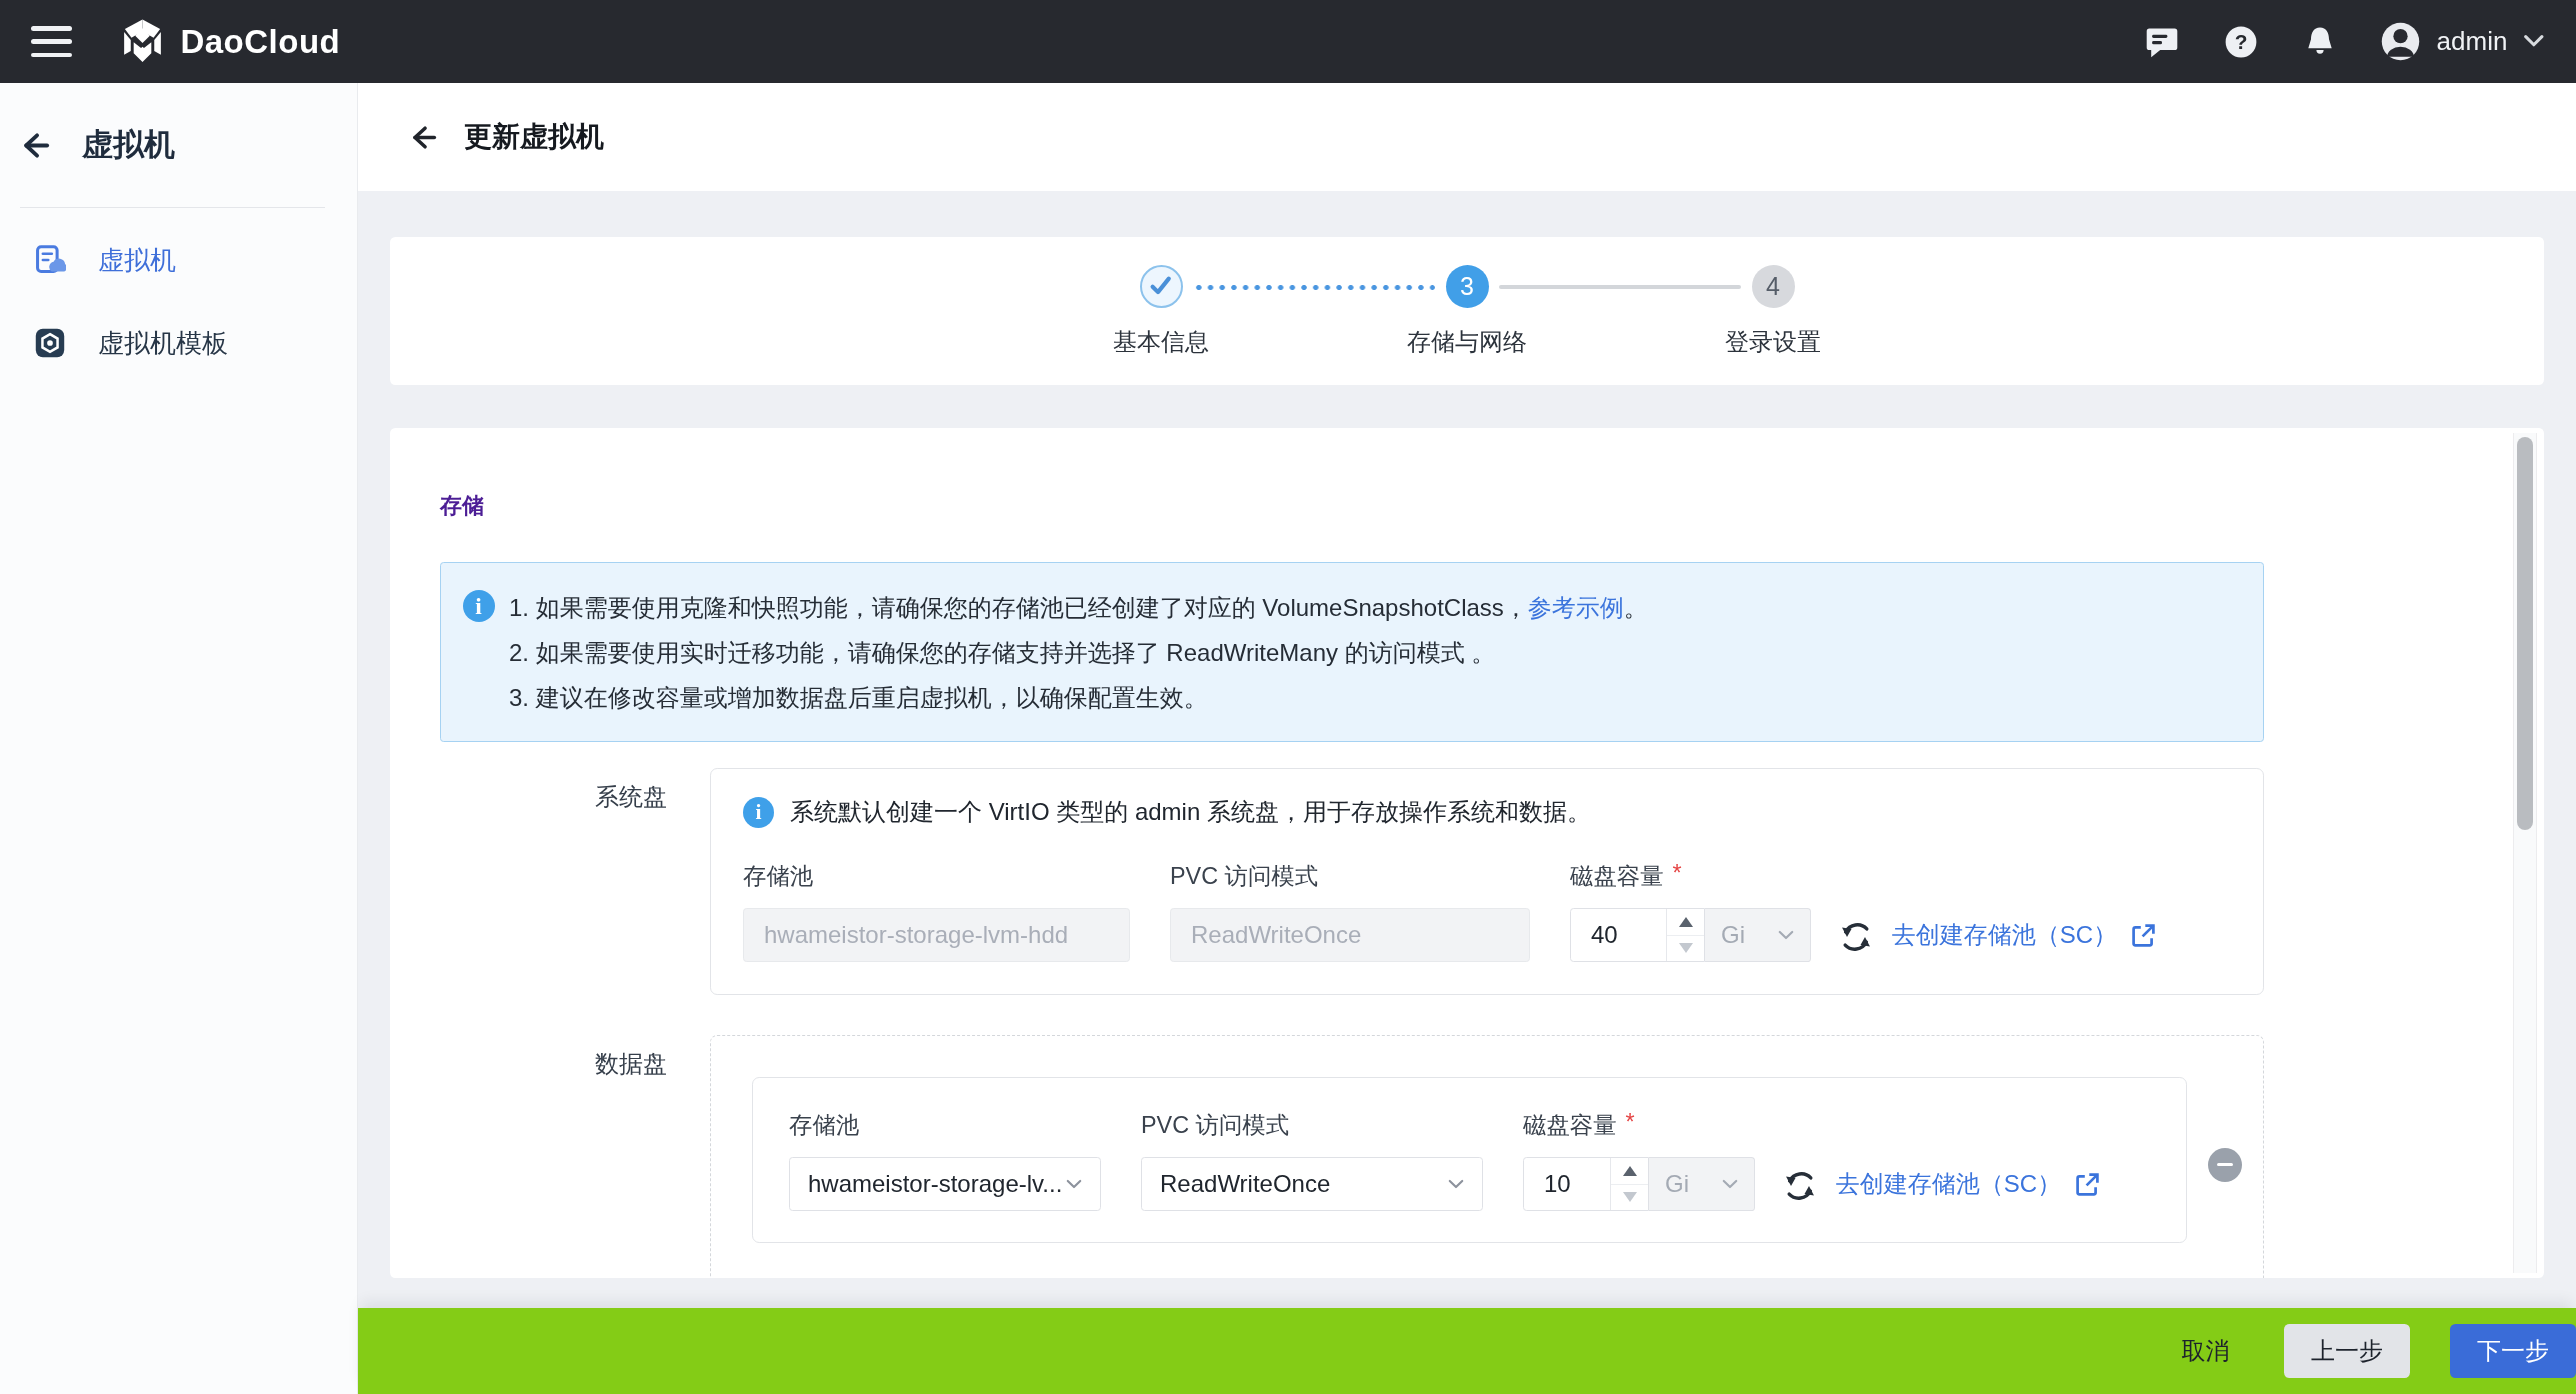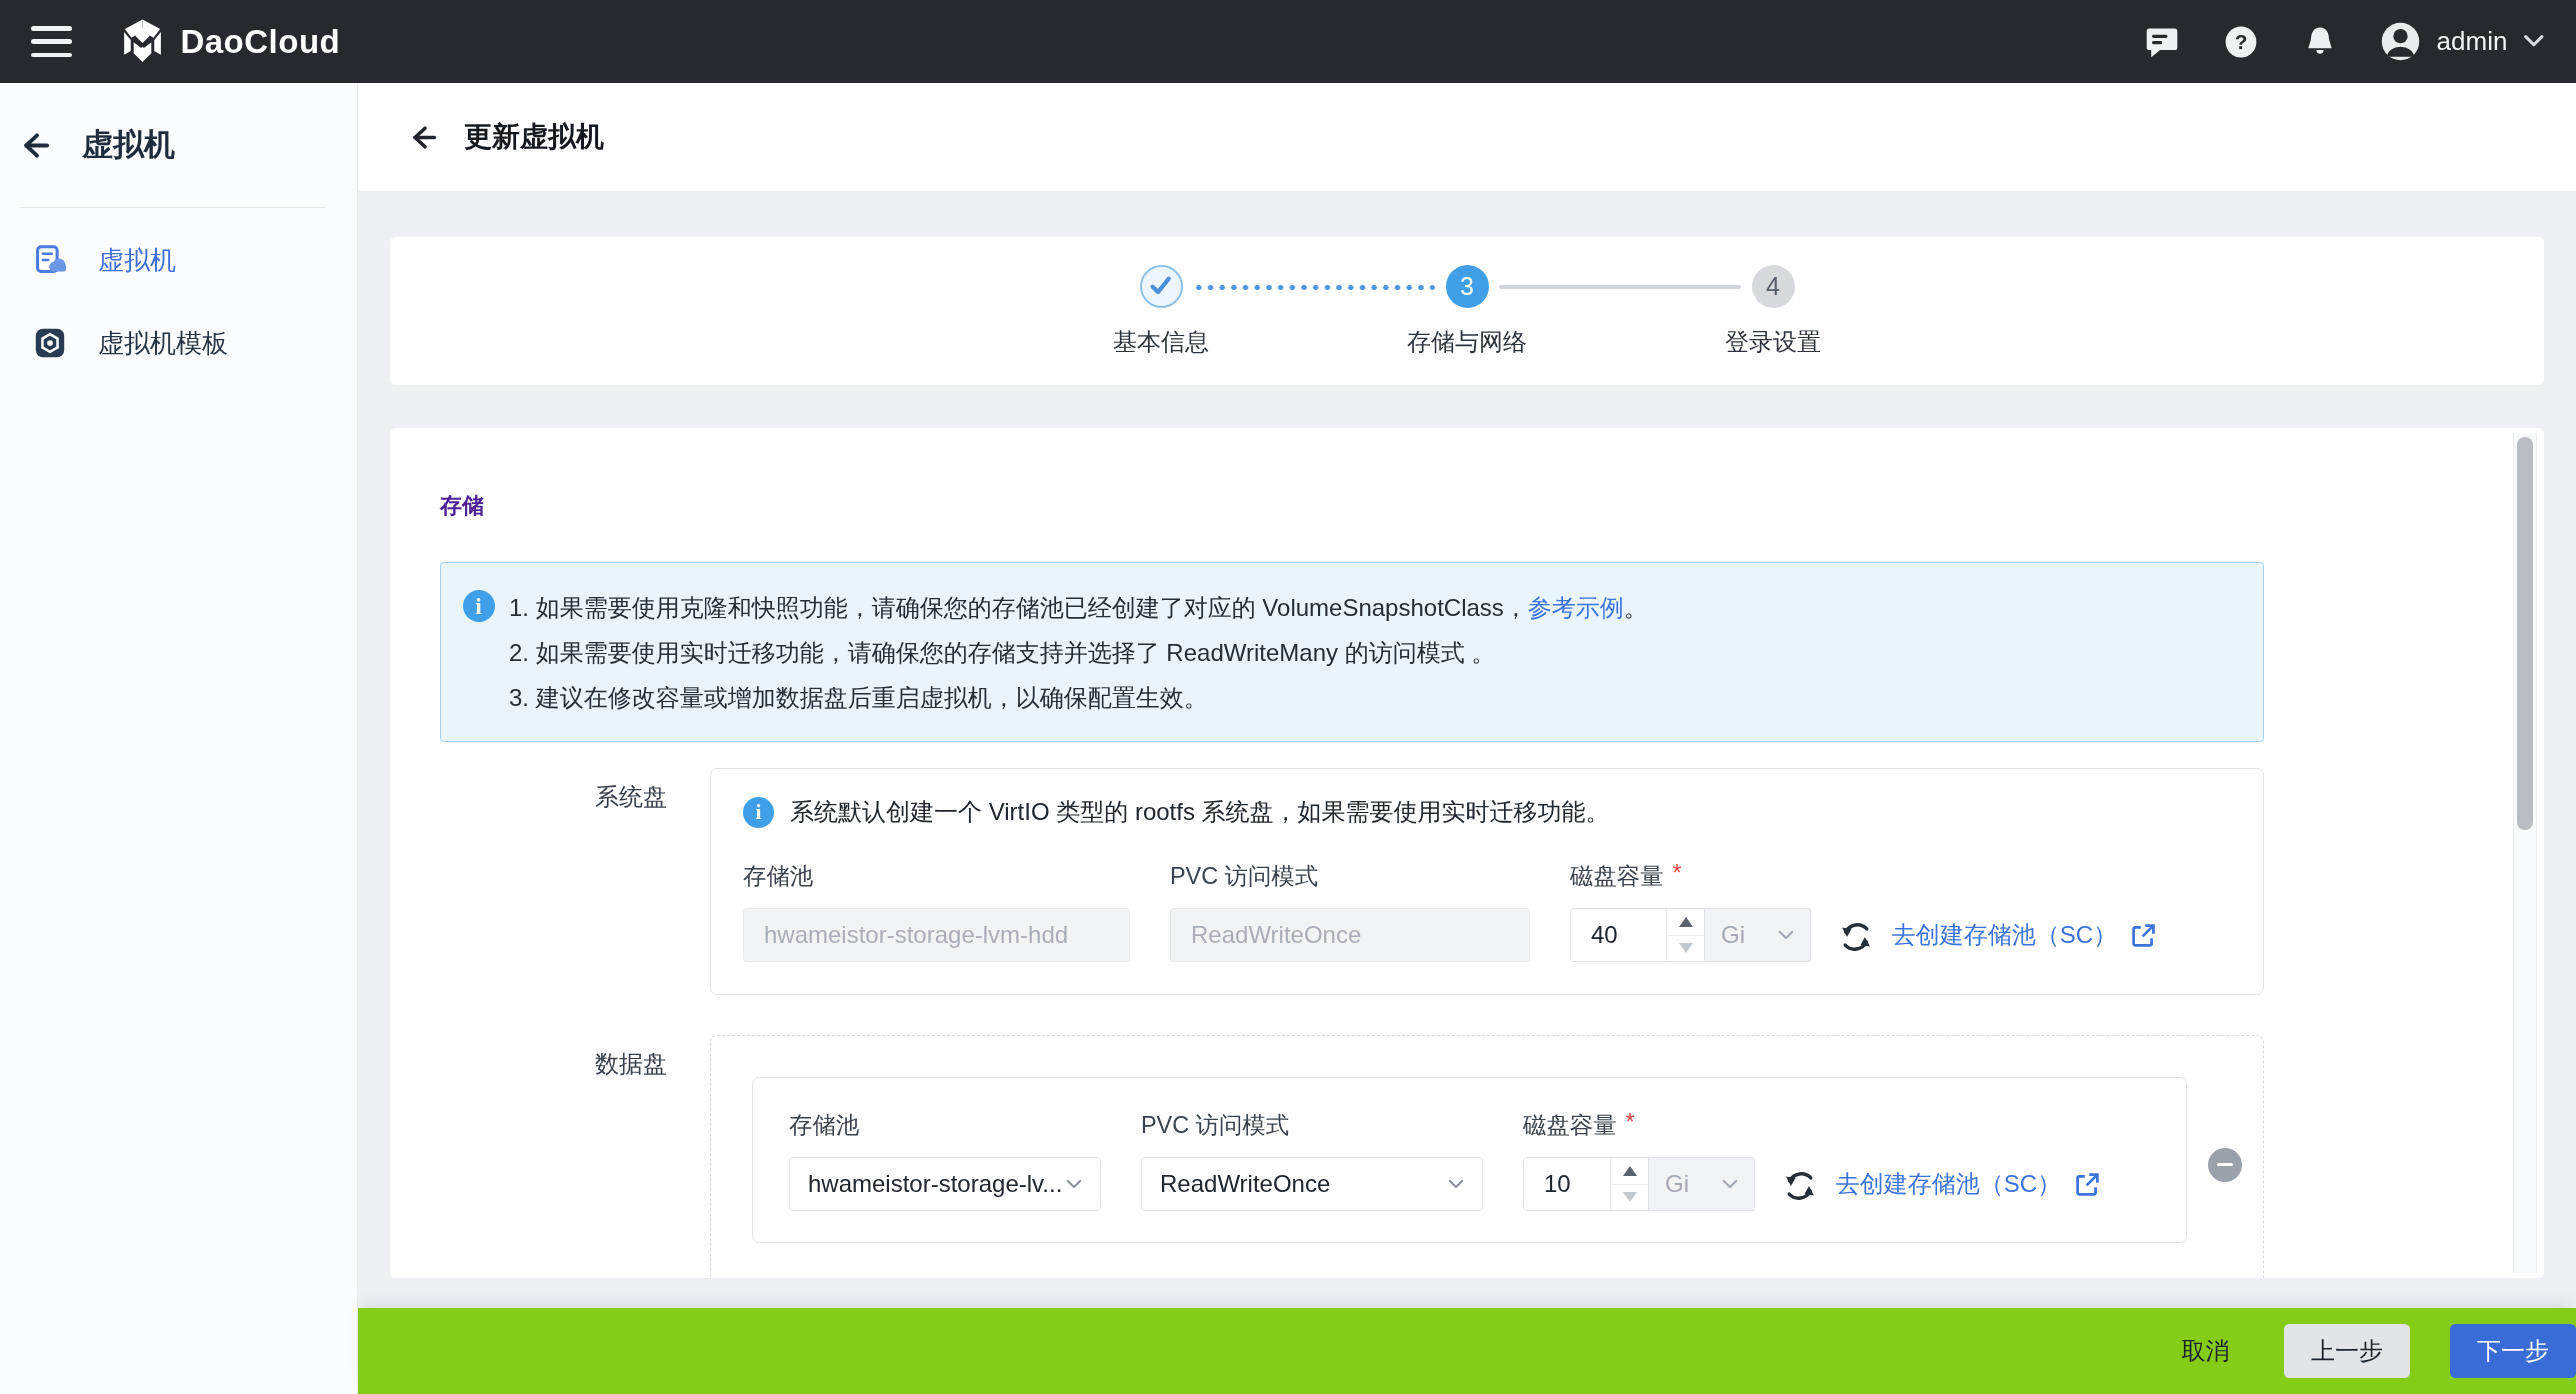--- a/index.html
+++ b/index.html
@@ -266,21 +266,21 @@
             <div>2. 如果需要使用实时迁移功能，请确保您的存储支持并选择了 ReadWriteMany 的访问模式 。</div>
             <div>3. 建议在修改容量或增加数据盘后重启虚拟机，以确保配置生效。</div>
           </div>
 
           <div class="form-row">
             <div class="row-label">系统盘</div>
             <div class="row-field">
               <div class="sys-card">
                 <div class="tip-row">
                   <span class="info-badge small">i</span>
-                  <span>系统默认创建一个 VirtIO 类型的 rootfs 系统盘，如果需要使用实时迁移功能。</span>
+                  <span>系统默认创建一个 VirtIO 类型的 admin 系统盘，用于存放操作系统和数据。</span>
                 </div>
                 <div class="fields">
                   <div class="field">
                     <div class="f-label">存储池</div>
                     <input class="ctl input-disabled w-pool-sys" disabled="" value="hwameistor-storage-lvm-hdd" style="">
                   </div>
                   <div class="field">
                     <div class="f-label">PVC 访问模式</div>
                     <input class="ctl input-disabled w-pvc-sys" disabled="" value="ReadWriteOnce" style="">
                   </div>

